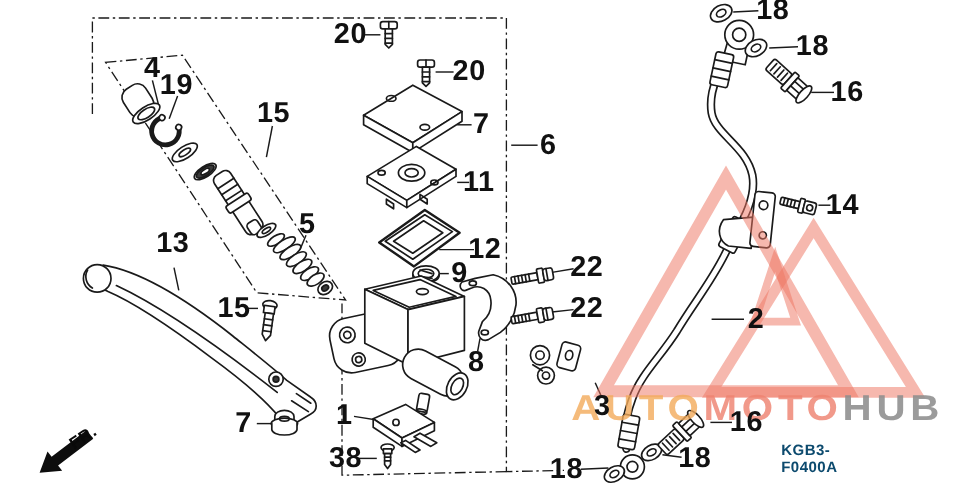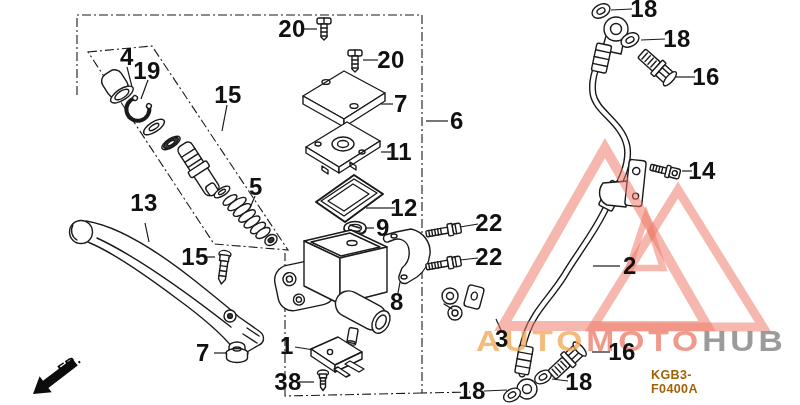--- a/index.html
+++ b/index.html
@@ -7,21 +7,21 @@
          font-family:"Liberation Sans", sans-serif;}
   .stage svg{position:absolute;left:0;top:0;}
   .art{stroke:#1a1a1a;stroke-width:1.4;fill:none;stroke-linecap:round;stroke-linejoin:round;}
   .dd{stroke:#1a1a1a;stroke-width:1.1;fill:none;stroke-dasharray:9 3 2 3;}
   .ld{stroke:#1a1a1a;stroke-width:1.2;fill:none;}
   .wf{fill:#ffffff;}
   .dk{fill:#3a3a3a;}
   .co{position:absolute;transform:translate(-50%,-50%);font-size:24px;font-weight:700;
       color:#111;letter-spacing:0.5px;white-space:nowrap;z-index:30;line-height:1;}
   .code{position:absolute;transform:translate(-50%,-50%);font-size:12.5px;font-weight:700;
-      color:#a16207;letter-spacing:0.4px;z-index:30;padding-left:43px;}
+      color:#0c4a6e;letter-spacing:0.4px;z-index:30;padding-left:43px;}
   .wordmark{position:absolute;left:476px;top:326px;z-index:20;font-weight:800;font-size:30px;
       line-height:1;letter-spacing:3.5px;transform:scaleX(1.12);transform-origin:left center;
       white-space:nowrap;}
   .wm-a{color:rgba(242,170,90,0.80);}
   .wm-m{color:rgba(238,130,112,0.82);}
   .wm-h{color:rgba(141,141,141,0.88);}
   .wm-tris{z-index:18;}
   .fr-label{position:absolute;left:57px;top:356px;font-size:14px;font-weight:800;color:#0a0a0a;
       transform:rotate(-33deg);z-index:30;letter-spacing:0.5px;}
 </style>

